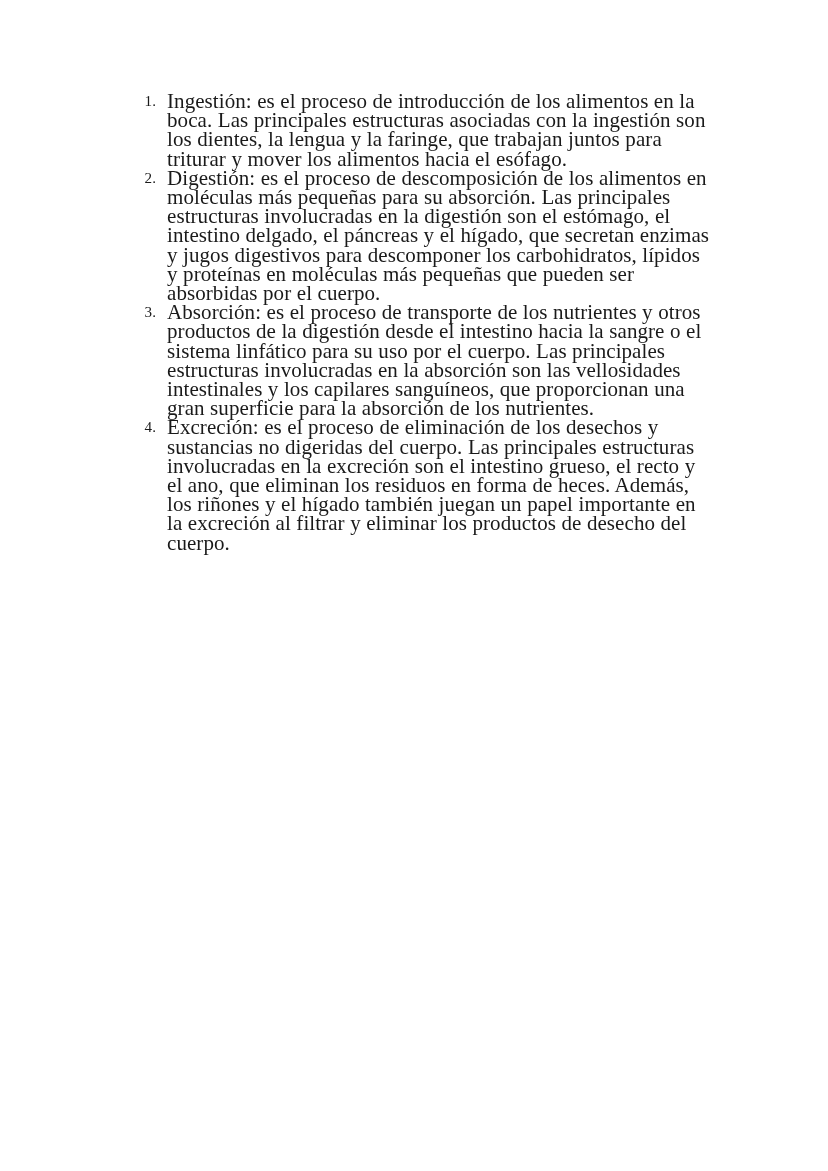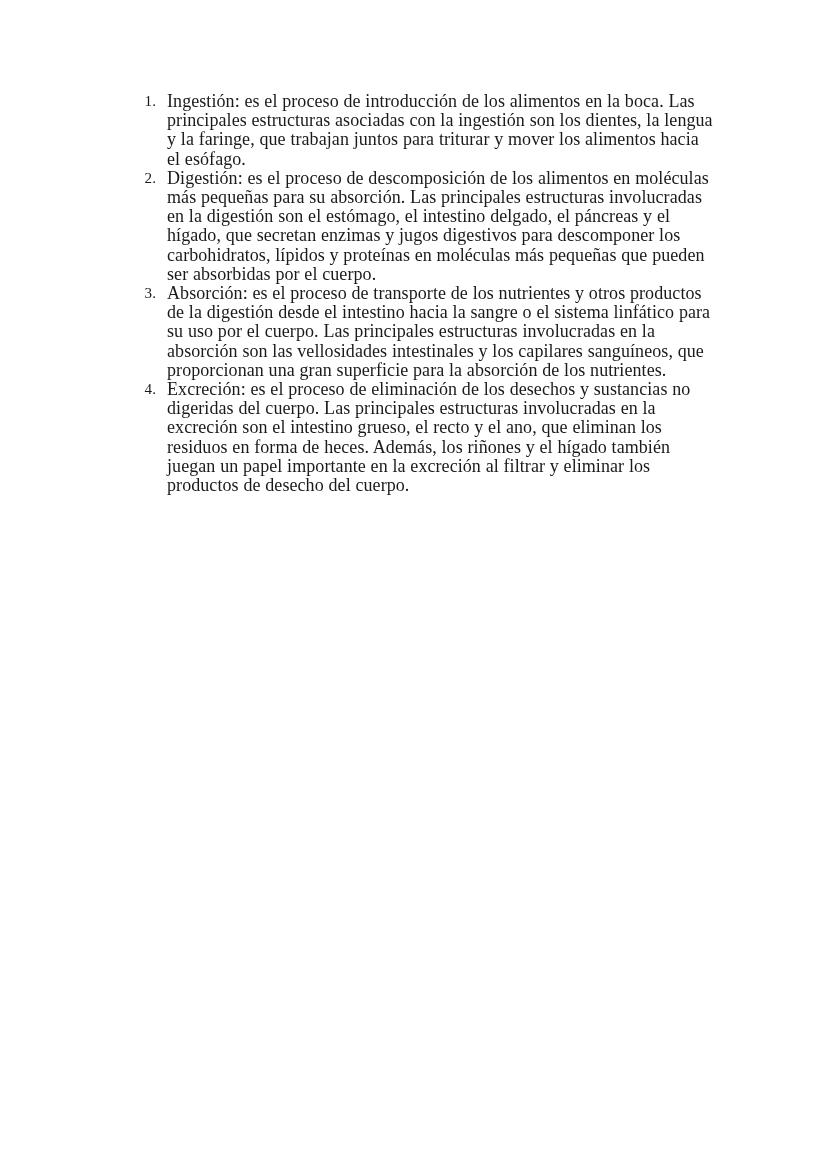--- a/index.html
+++ b/index.html
@@ -54,21 +54,21 @@
     top: 0;
     width: 24px;
     text-align: right;
     font-size: 15.1px;
     line-height: 19.2px;
     color: #1a1a1a;
   }
 
   ol.numbered-list > li .item-text {
     display: block;
-    font-size: 18px;
+    font-size: 21px;
     line-height: 19.2px;
     color: #1a1a1a;
     hyphens: none;
   }
 </style>
 </head>
 <body>
 
 <div class="page">
   <div class="content">

